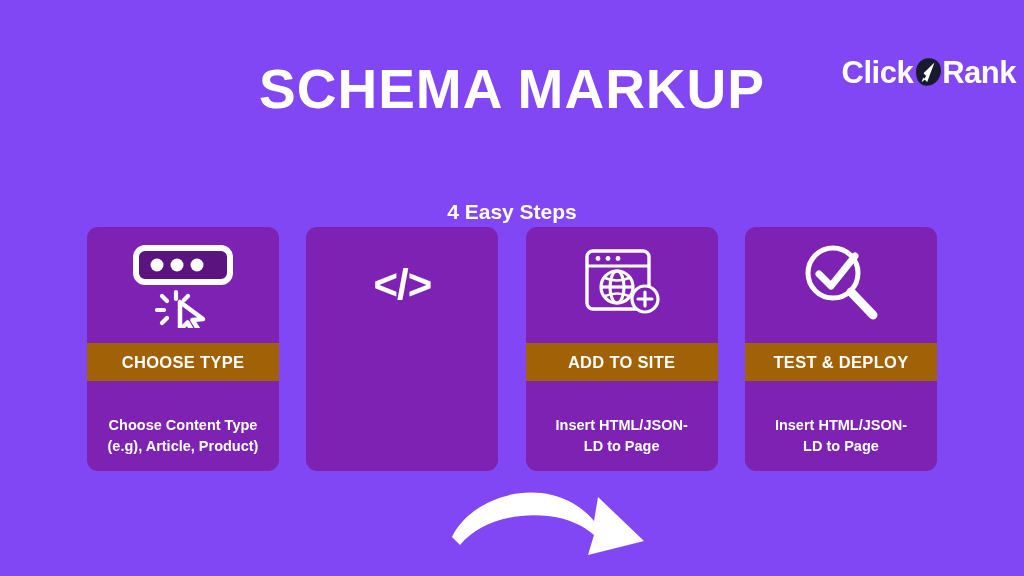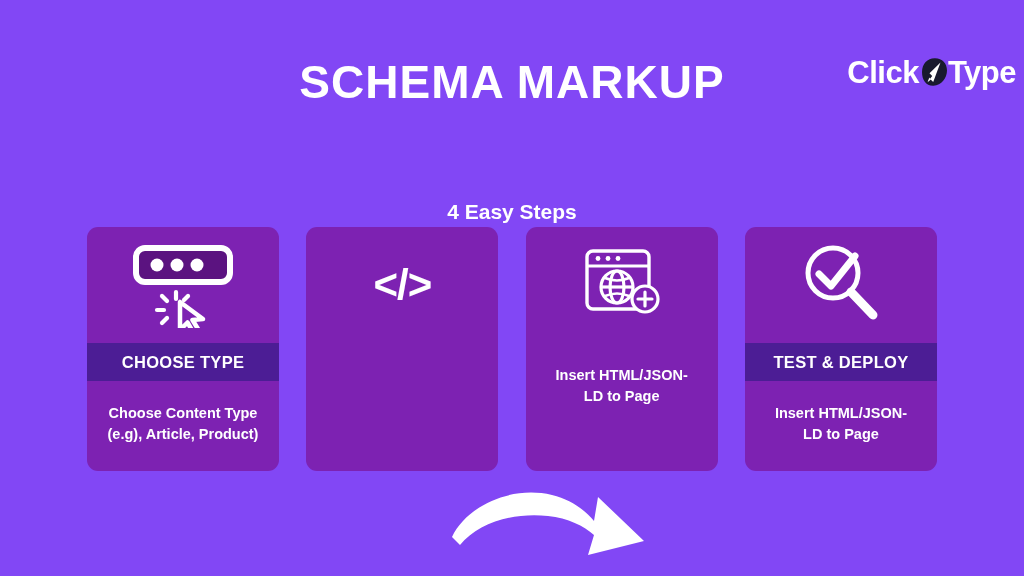--- a/index.html
+++ b/index.html
@@ -45,21 +45,21 @@
   }
 
   
   .title {
     position: absolute;
     top: 50px;
     left: 0;
     width: 1024px;
     text-align: center;
     color: #ffffff;
-    font-size: 46px;
+    font-size: 55px;
     font-weight: bold;
     letter-spacing: 1px;
     line-height: 1.42;
   }
   .title .line2 { display: block; }
   .subtitle {
     position: absolute;
     top: 200px;
     left: 0;
     width: 1024px;
@@ -92,21 +92,21 @@
   .card-icon {
     height: 116px;
     display: flex;
     align-items: center;
     justify-content: center;
     width: 100%;
   }
   .card-band {
     width: 100%;
     height: 38px;
-    background: #4c1d95;
+    background: #a16207;
     display: flex;
     align-items: center;
     justify-content: center;
     color: #ffffff;
     font-size: 16.5px;
     font-weight: bold;
     letter-spacing: 0.3px;
   }
   .card-desc {
     flex: 1;
@@ -115,20 +115,21 @@
     align-items: flex-start;
     justify-content: center;
     padding-top: 22px;
     box-sizing: border-box;
     color: #ffffff;
     font-size: 14.5px;
     font-weight: bold;
     line-height: 1.45;
     text-align: center;
     white-space: pre-line;
+    margin-top: 12px;
   }
   .code-glyph {
     color: #ffffff;
     font-size: 42px;
     font-weight: bold;
     font-family: "Liberation Sans", sans-serif;
     letter-spacing: -1px;
   }
 
   
@@ -147,21 +148,21 @@
 
   <div class="logo">
     <span class="logo-word">Click</span>
     <span class="logo-mark">
       <svg viewBox="0 0 34 34" width="34" height="34" aria-hidden="true">
         <path d="M6 17 C6 8.5 11.5 3.5 18.5 3.2 C26 2.9 31 8 31 15.5 C31 23 25.5 30.5 17.5 30.8 C10 31.1 6 25 6 17 Z" fill="#191a2e"></path>
         <path d="M24.5 7.5 L13.5 18.2 L16.2 20.9 L11.8 26.8 L14.6 24.4 L17.2 27 L21.2 16.2 Z" fill="#ffffff"></path>
         <path d="M14.6 24.4 L11.6 27.2 L13.3 22.6 Z" fill="#ffffff"></path>
       </svg>
     </span>
-    <span class="logo-word">Type</span>
+    <span class="logo-word">Rank</span>
   </div>
 
   <div class="title">
     <span>SCHEMA MARKUP</span>
   </div>
   <div class="subtitle">4 Easy Steps</div>
 
   <div class="cards">
 
     <div class="card">
@@ -203,20 +204,21 @@
           <circle cx="43" cy="45" r="16" fill="none" stroke="#ffffff" stroke-width="3.2"></circle>
           <line x1="27" y1="45" x2="59" y2="45" stroke="#ffffff" stroke-width="3.2"></line>
           <ellipse cx="43" cy="45" rx="7" ry="16" fill="none" stroke="#ffffff" stroke-width="3.2"></ellipse>
           <path d="M31 36 Q43 41 55 36" fill="none" stroke="#ffffff" stroke-width="2.6"></path>
           <path d="M31 54 Q43 49 55 54" fill="none" stroke="#ffffff" stroke-width="2.6"></path>
           <circle cx="71" cy="57" r="13" fill="#7d22b2" stroke="#ffffff" stroke-width="3.2"></circle>
           <line x1="71" y1="50" x2="71" y2="64" stroke="#ffffff" stroke-width="3.2" stroke-linecap="round"></line>
           <line x1="64" y1="57" x2="78" y2="57" stroke="#ffffff" stroke-width="3.2" stroke-linecap="round"></line>
         </svg>
       </div>
+      <div class="card-band">ADD TO SITE</div>
       <div class="card-desc">Insert HTML/JSON-
 LD to Page</div>
     </div>
 
     <div class="card">
       <div class="card-icon">
         <svg viewBox="0 0 100 90" width="100" height="90" aria-hidden="true">
           <circle cx="42" cy="33" r="25" fill="none" stroke="#ffffff" stroke-width="5"></circle>
           <line x1="60" y1="52" x2="82" y2="75" stroke="#ffffff" stroke-width="9" stroke-linecap="round"></line>
           <path d="M28 34 L40 46 L64 16" fill="none" stroke="#ffffff" stroke-width="7" stroke-linecap="round" stroke-linejoin="round"></path>

